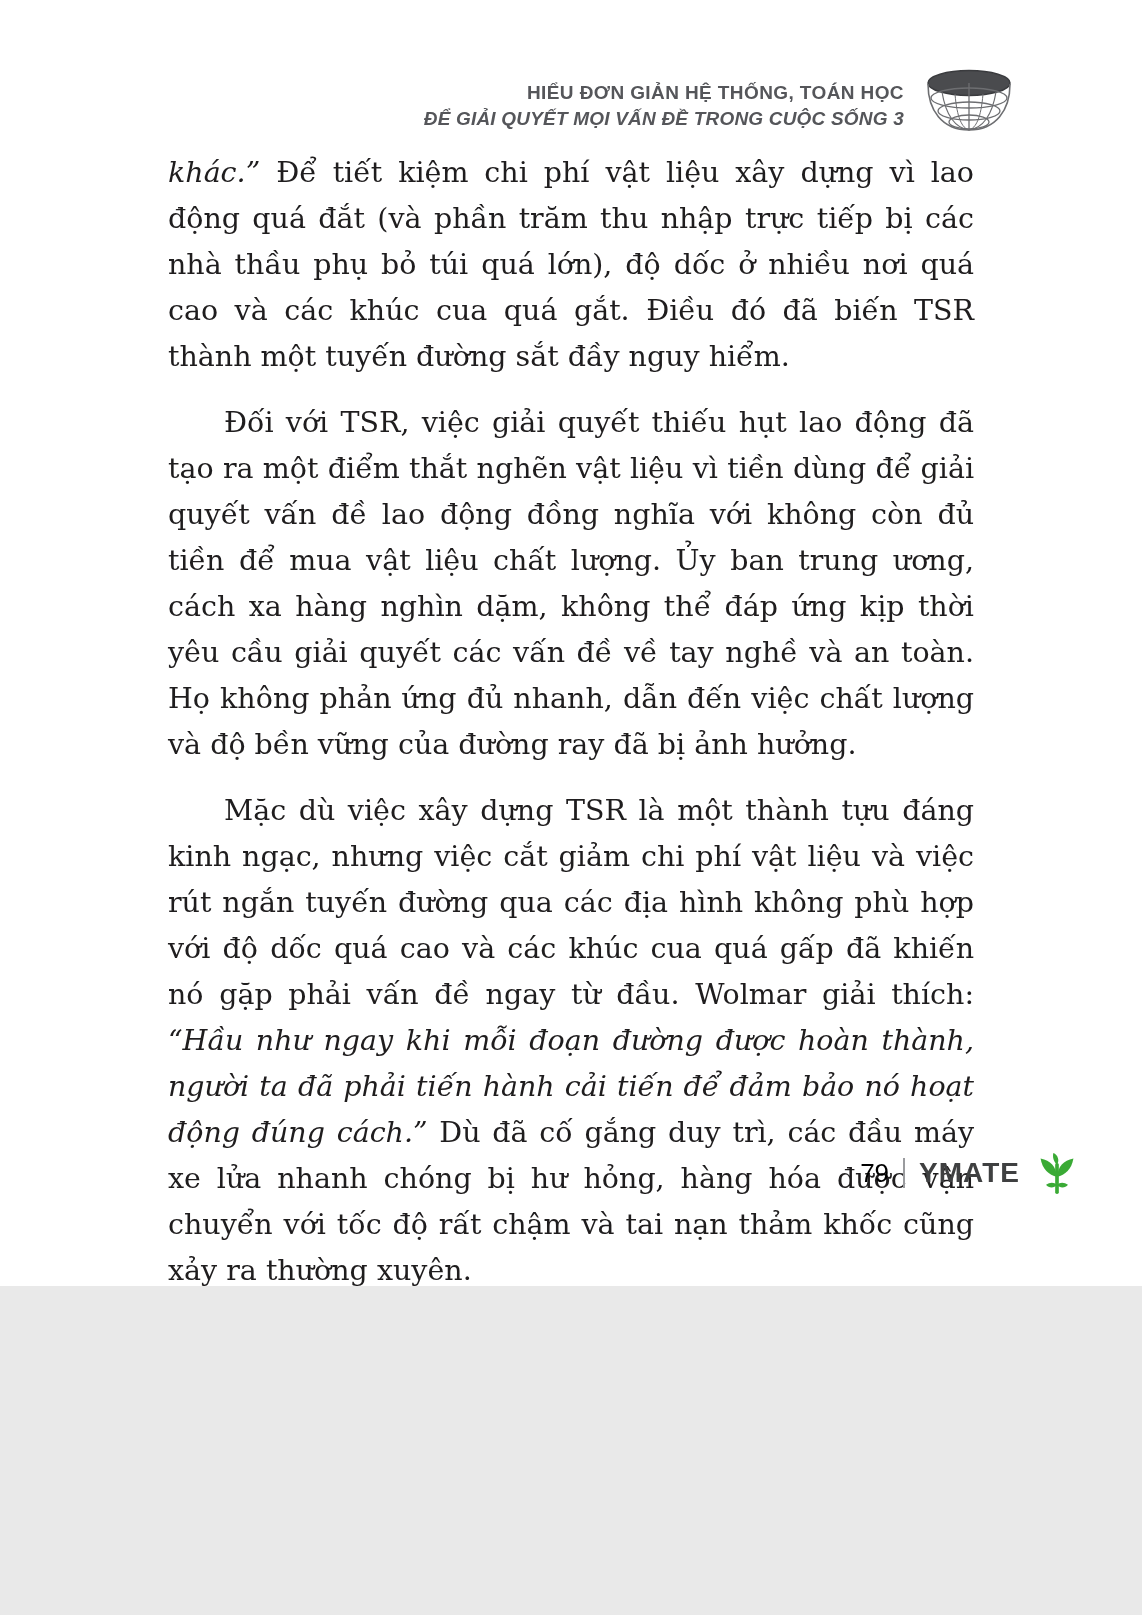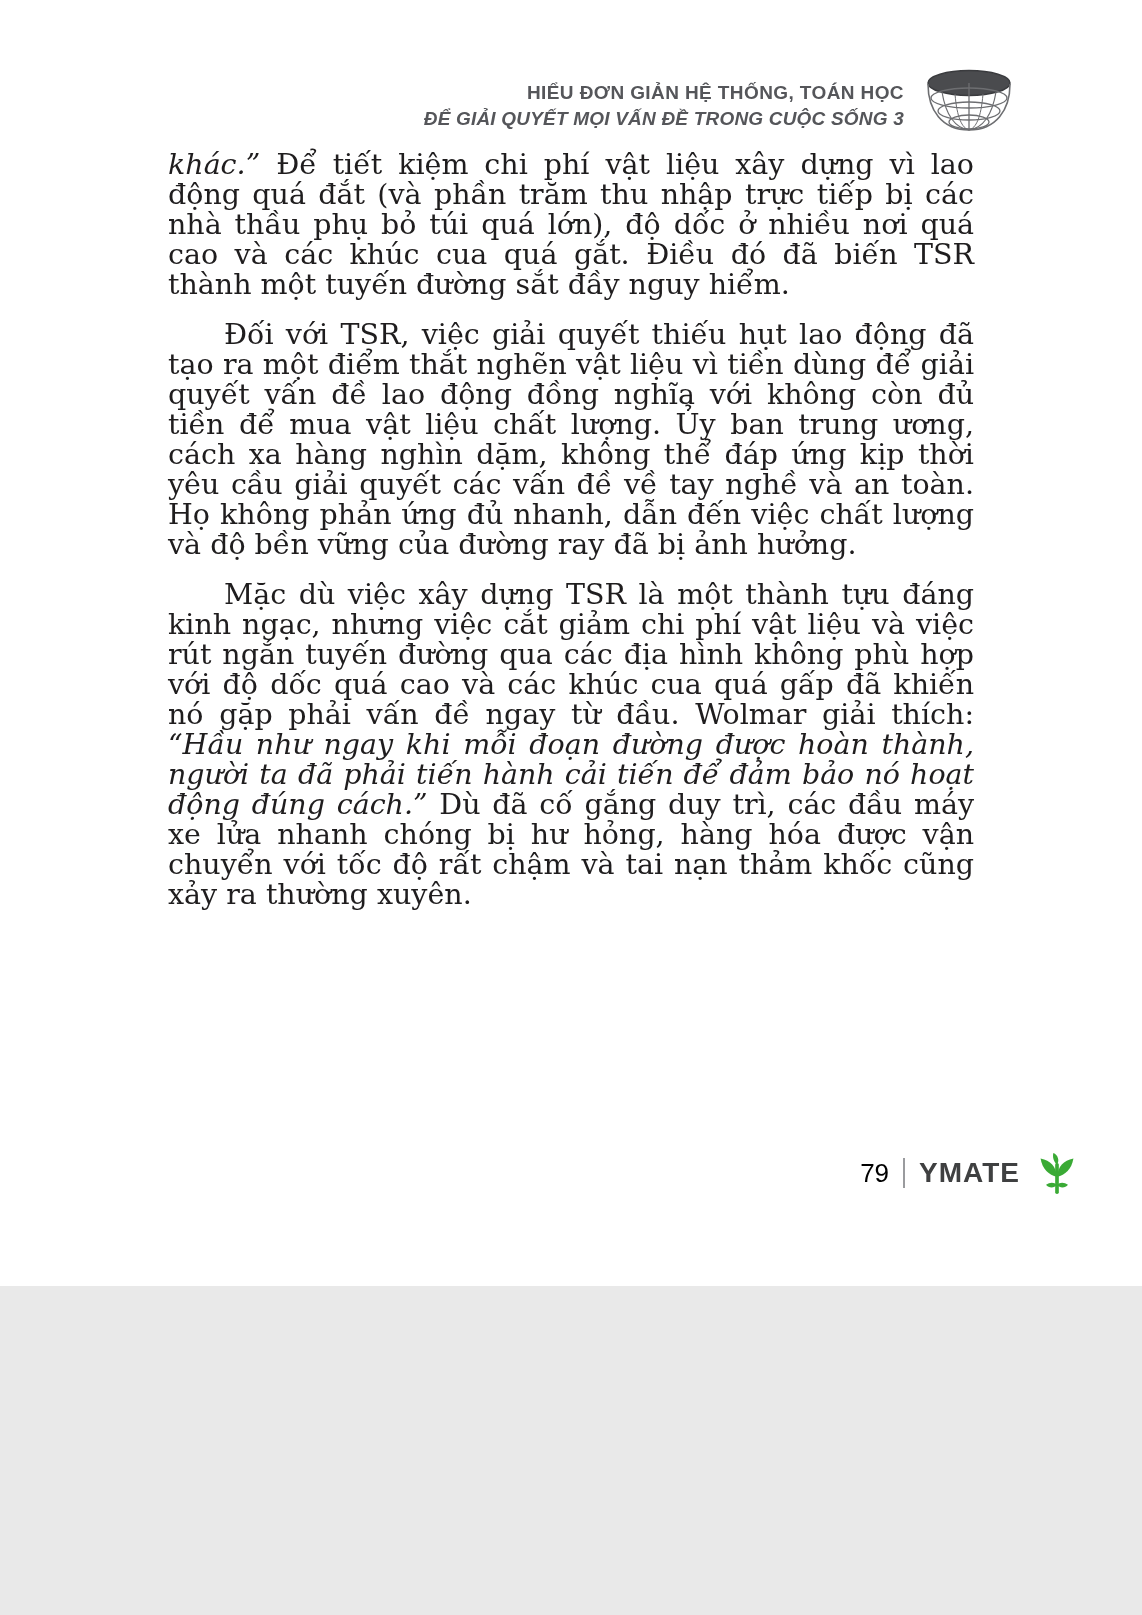--- a/index.html
+++ b/index.html
@@ -28,21 +28,21 @@
   .globe-icon {
     position:absolute;
     top:68px; right:128px;
     width:90px; height:80px;
   }
   
   .body-text {
     position:absolute;
     top:150px; left:168px; right:168px;
     font-size:28.5px;
-    line-height:30px;
+    line-height:46px;
     text-align:justify;
     color:#1f1d1e;
   }
   .para { margin-bottom:20px; }
   .para.indent { text-indent:56px; }
   .italic { font-style:italic; }
   
   .footer {
     position:absolute;
     right:62px; bottom:92px;

